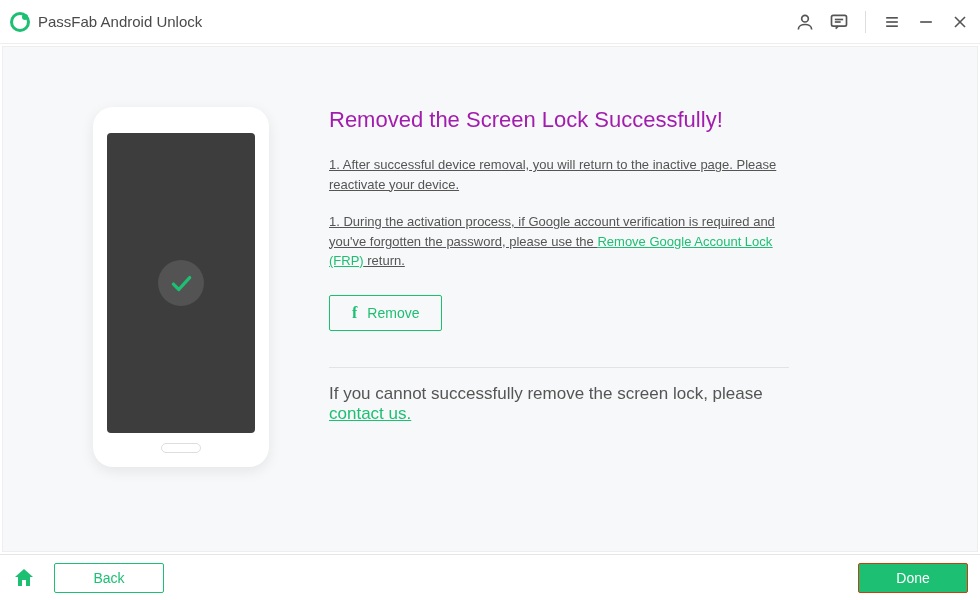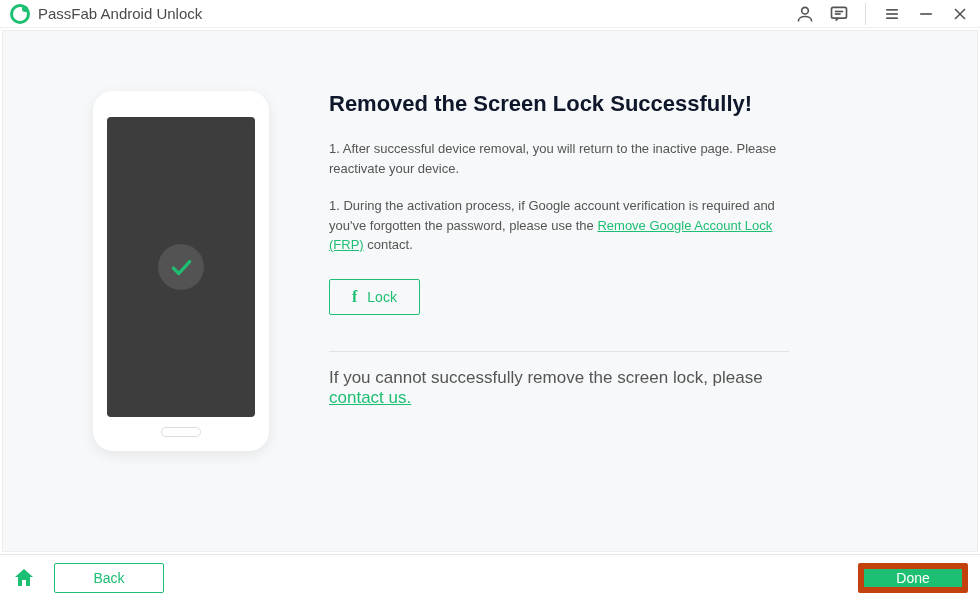--- a/index.html
+++ b/index.html
@@ -7,21 +7,21 @@
     font-family: "Segoe UI", Arial, sans-serif;
     background: #fff;
     width: 980px;
     height: 600px;
     overflow: hidden;
     display: flex;
     flex-direction: column;
   }
   
   .titlebar {
-    height: 28px;
+    height: 44px;
     background: #fff;
     display: flex;
     align-items: center;
     padding: 0 10px 0 10px;
     border-bottom: 1px solid #eee;
   }
   .logo {
     width: 20px; height: 20px;
     border: 3px solid #1dbf73;
     border-radius: 50%;
@@ -112,29 +112,30 @@
     margin-top: 10px;
   }
   
   .content {
     flex: 1;
     max-width: 460px;
     color: #333;
   }
   .content h1 {
     font-size: 22px;
-    font-weight: 700;
-    color: #0f172a;
+    font-weight: 400;
+    color: #a21caf;
     margin-bottom: 22px;
   }
   .para {
     font-size: 13px;
     color: #555;
     line-height: 1.5;
     margin-bottom: 18px;
+    text-decoration: underline;
   }
   .link {
     color: #1dbf73;
     text-decoration: underline;
     cursor: pointer;
   }
   .share-btn {
     border: 1px solid #1dbf73;
     color: #1dbf73;
     background: transparent;
@@ -191,21 +192,21 @@
     display: flex;
     align-items: center;
     justify-content: center;
   }
   .btn-outline {
     border: 1px solid #1dbf73;
     color: #1dbf73;
     background: #fff;
   }
   .btn-solid {
-    border: 6px solid #c2410c;
+    border: 1px solid #c2410c;
     background: #1dbf73;
     color: #fff;
   }
   .footer-spacer { flex: 1; }
 </style>
 </head>
 <body>
 
 <div class="titlebar">
   <div class="logo"></div>
@@ -261,26 +262,26 @@
       <div class="home-btn"></div>
     </div>
   </div>
 
   <div class="content">
     <h1>Removed the Screen Lock Successfully!</h1>
 
     <p class="para">1. After successful device removal, you will return to the inactive page. Please reactivate your device.</p>
 
     <p class="para">
-      <span>1. During the activation process, if Google account verification is required and you've forgotten the password, please use the </span><a class="link">Remove Google Account Lock (FRP)</a><span> contact.</span>
+      <span>1. During the activation process, if Google account verification is required and you've forgotten the password, please use the </span><a class="link">Remove Google Account Lock (FRP)</a><span> return.</span>
     </p>
 
     <button class="share-btn">
       <span class="fb">f</span>
-      <span>Lock</span>
+      <span>Remove</span>
     </button>
 
     <div class="divider"></div>
 
     <div class="note-text">
       <span>If you cannot successfully remove the screen lock, please </span><a class="link">contact us.</a>
     </div>
   </div>
 </div>
 

